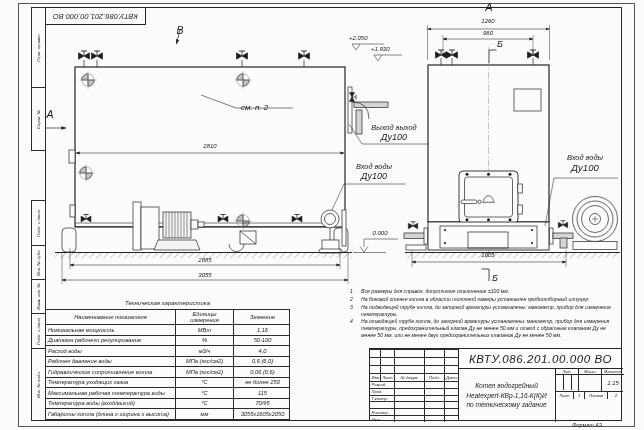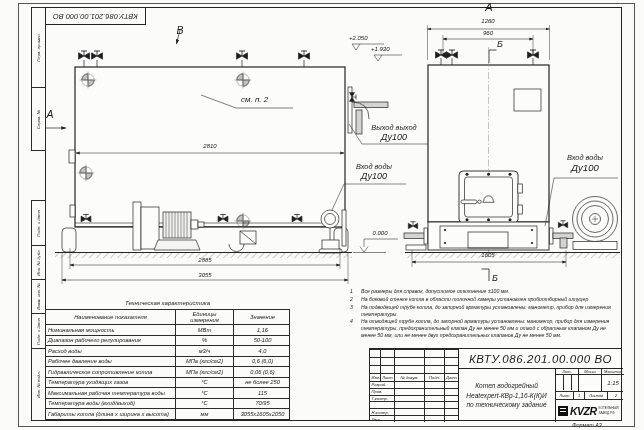--- a/index.html
+++ b/index.html
@@ -13,21 +13,21 @@
   .strip span{transform:rotate(-90deg);font-style:italic;font-size:4.3px;color:#222;white-space:nowrap;}
   .s1{top:7px;height:81px}.s2{top:87px;height:64px}.s3{top:200px;height:46px}
   .s4{top:245px;height:35px}.s5{top:279px;height:35px}.s6{top:313px;height:36px}.s7{top:348px;height:73px}
   
   .stamp{position:absolute;left:45px;top:7px;width:101px;height:18px;border:1.3px solid #242424;display:flex;align-items:center;justify-content:center;background:#fbfbfa;}
   .stamp span{transform:rotate(180deg);font-style:italic;font-size:7.5px;color:#222;white-space:nowrap;}
   
   .lbl{position:absolute;font-style:italic;color:#191919;white-space:nowrap;text-align:center;line-height:1.05;}
   .view-b{left:172px;top:25px;width:16px;font-size:10.5px}
   .view-a{left:42px;top:109px;width:16px;font-size:10.5px}
-  .see-note{left:241px;top:96px;font-size:8px}
+  .see-note{left:241px;top:104px;font-size:8px}
   .d2810{left:186px;top:143px;width:48px;font-size:6px}
   .d2885{left:181px;top:257px;width:48px;font-size:6px}
   .d3055{left:181px;top:272px;width:48px;font-size:6px}
   .e2050{left:349px;top:35px;font-size:6px}
   .e1930{left:371px;top:46px;font-size:6px}
   .e0{left:362px;top:230px;width:36px;font-size:6px}
   .out1{left:361px;top:124px;width:66px;font-size:7.4px}
   .out2{left:361px;top:133px;width:66px;font-size:9px}
   .ins1{left:343px;top:163px;width:62px;font-size:7.4px}
   .ins2{left:343px;top:172px;width:62px;font-size:9px}
@@ -464,26 +464,18 @@
           <span class="thdr">Масштаб</span>
           <div class="tval">1:15</div>
         </div>
       </div>
       <div class="trow2">
         <span>Лист</span>
         <span>1</span>
         <span>Листов</span>
         <span>2</span>
       </div>
-      <div class="trow3">
-        <span class="logosq"></span>
-        <span class="logotxt">KVZR</span>
-        <span class="logosub">
-          <span style="display:block">КОТЕЛЬНЫЙ</span>
-          <span style="display:block">ЗАВОД РФ</span>
-        </span>
-      </div>
     </div>
   </div>
 
   <div class="fmt">Формат  А3</div>
 
 </div>
 
 </body></html>

